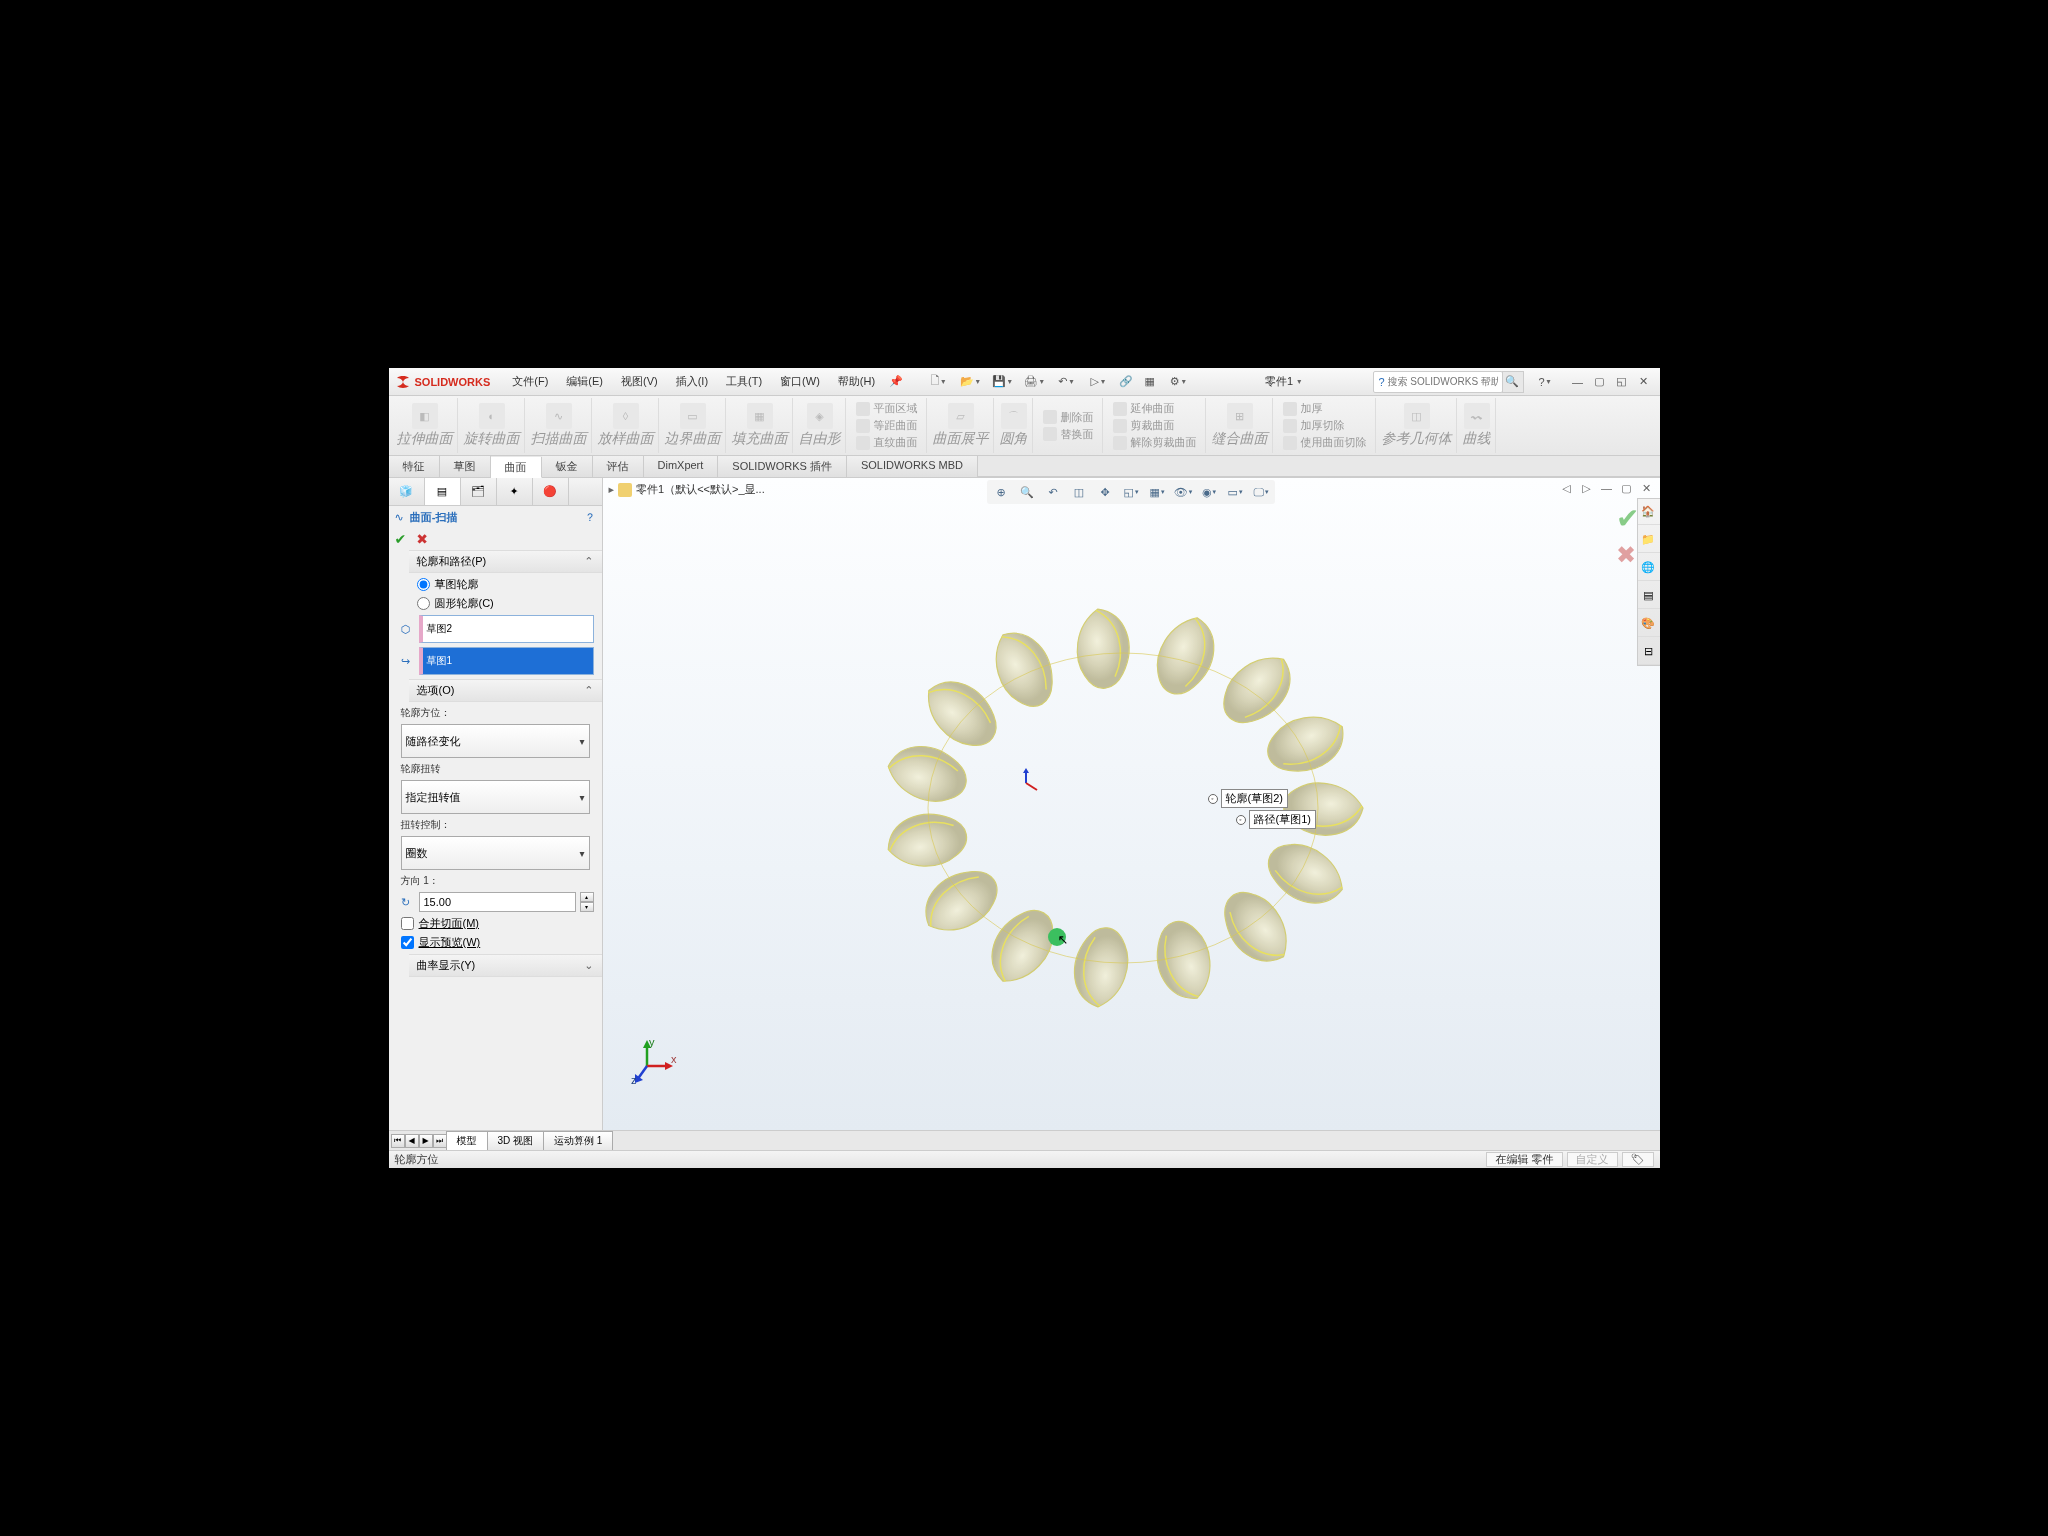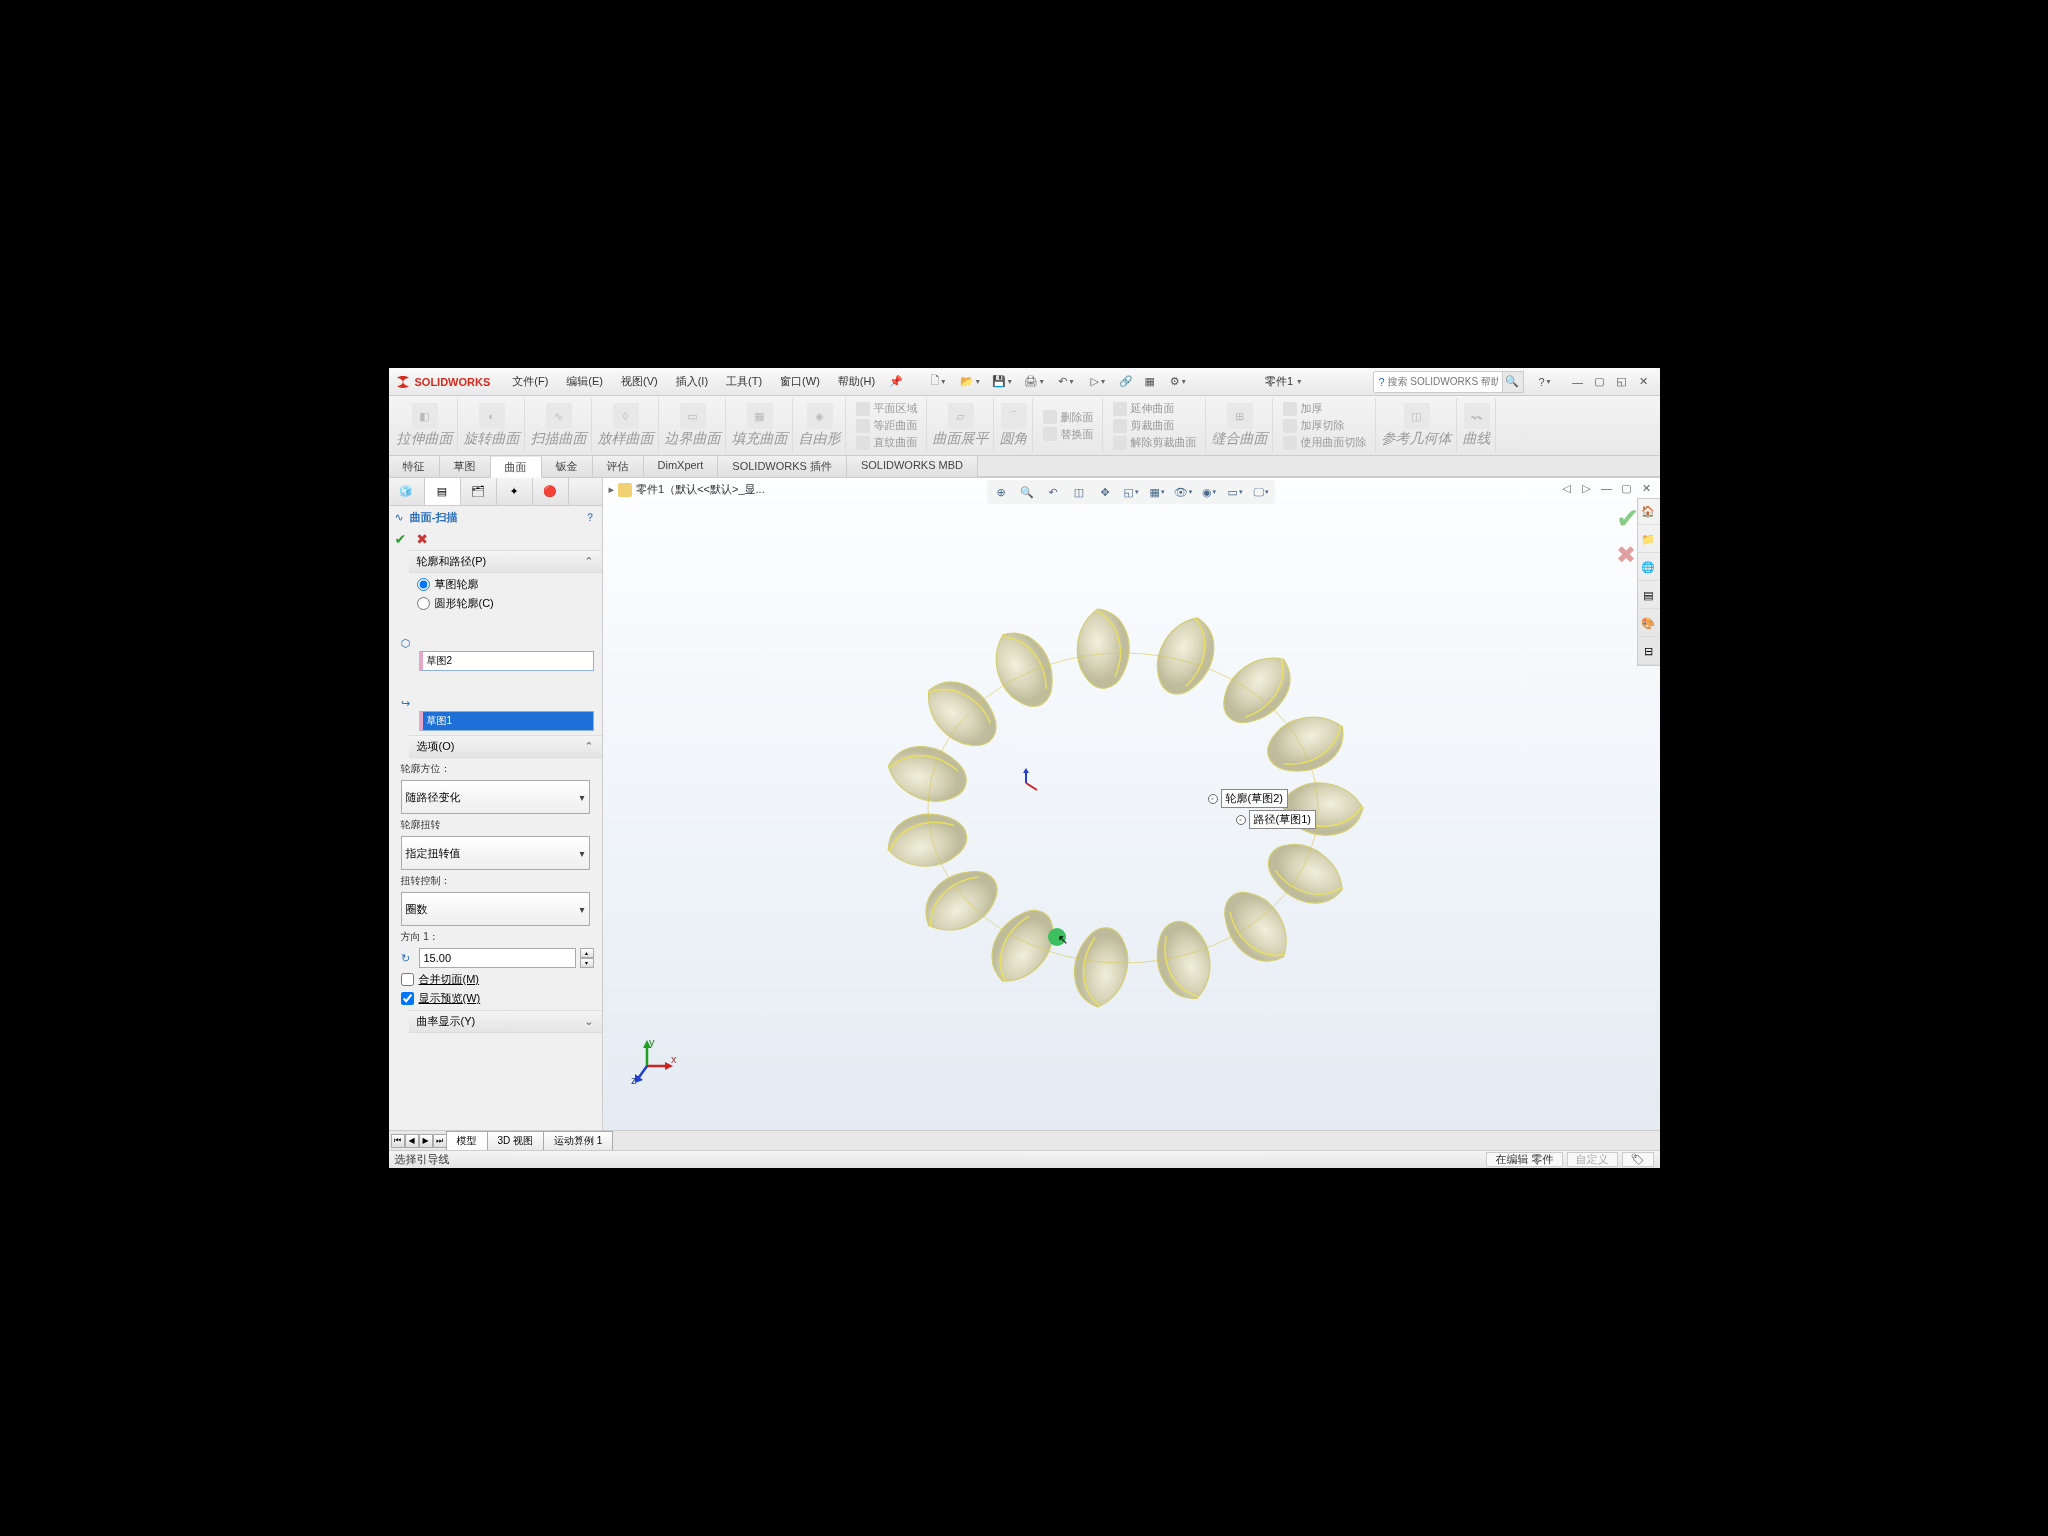--- a/index.html
+++ b/index.html
@@ -57,21 +57,21 @@
     .ok-btn { color: #2a9d2a; font-size: 14px; cursor: pointer; }
     .cancel-btn { color: #c33; font-size: 14px; cursor: pointer; }
     
     .pm-section-header { background: linear-gradient(#f4f4f4, #e4e4e4); padding: 3px 8px; display: flex; justify-content: space-between; align-items: center; border-top: 1px solid #ddd; border-bottom: 1px solid #ddd; cursor: pointer; margin-left: 20px; }
     .pm-section-header .chev { color: #666; }
     .pm-section-body { padding: 4px 8px; display: flex; flex-direction: column; gap: 4px; }
     .radio-row { display: flex; align-items: center; gap: 5px; padding-left: 20px; }
     .radio-row input { margin: 0; }
     .select-row { display: flex; align-items: center; gap: 4px; }
     .select-icon { width: 18px; height: 16px; display: flex; align-items: center; justify-content: center; color: #2a6ebb; }
-    .select-field { flex: 1; height: 20px; border: 1px solid #8cb2dc; background: #fff; padding: 0 4px; display: flex; align-items: center; font-size: 10px; margin-top: 36px; }
+    .select-field { flex: 1; height: 28px; border: 1px solid #8cb2dc; background: #fff; padding: 0 4px; display: flex; align-items: center; font-size: 10px; }
     .select-field.profile { border-left: 4px solid #e6a8c9; }
     .select-field.path { background: #1e6fd6; color: #fff; border-left: 4px solid #e6a8c9; }
     .opt-label { font-size: 10px; color: #333; padding-left: 4px; }
     .opt-select { width: calc(100% - 8px); height: 34px; border: 1px solid #aaa; background: linear-gradient(#fff, #eee); font-size: 10px; margin-left: 4px; padding: 0 4px; display: flex; align-items: center; justify-content: space-between; }
     .opt-select::after { content: '▾'; color: #444; }
     .spinner-row { display: flex; align-items: center; gap: 4px; }
     .spinner-icon { width: 18px; height: 16px; display: flex; align-items: center; justify-content: center; color: #2a6ebb; }
     .spinner-input { flex: 1; height: 20px; border: 1px solid #aaa; padding: 0 4px; background: #fff; }
     .spinner-btns { width: 14px; display: flex; flex-direction: column; }
     .spinner-btns div { height: 10px; border: 1px solid #aaa; background: linear-gradient(#fff,#ddd); font-size: 6px; text-align: center; line-height: 8px; cursor: pointer; }
@@ -538,19 +538,19 @@
       <div class="nav-btn">◀</div>
       <div class="nav-btn">▶</div>
       <div class="nav-btn">⏭</div>
     </div>
     <div class="btm-tab active">模型</div>
     <div class="btm-tab">3D 视图</div>
     <div class="btm-tab">运动算例 1</div>
   </div>
 
   <div class="status-bar">
-    <span>选择引导线</span>
+    <span>轮廓方位</span>
     <div class="status-fill"></div>
     <div class="status-chip">在编辑 零件</div>
     <div class="status-chip gray">自定义</div>
     <div class="status-chip">🏷</div>
   </div>
 </div>
 
 </body></html>

